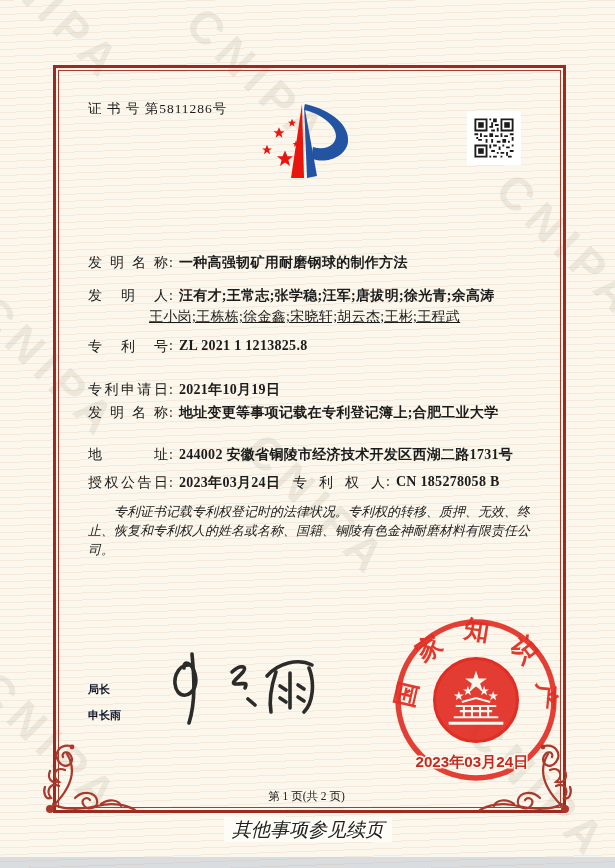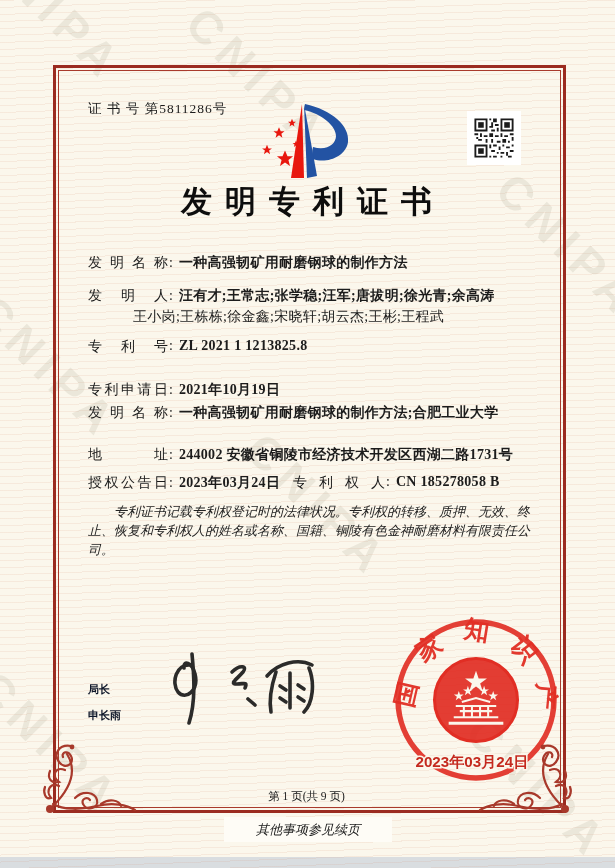--- a/index.html
+++ b/index.html
@@ -29,42 +29,42 @@
   .qr{position:absolute;left:467px;top:111px;width:54px;height:54px;background:#fff;}
 
   .title{position:absolute;left:53px;top:181px;width:507px;text-align:center;
          font-size:31px;font-weight:bold;letter-spacing:13px;text-indent:13px;color:#0d0d0d;}
 
   .rows{position:absolute;left:88px;top:254px;width:450px;font-size:14px;}
   .row{position:absolute;left:0;white-space:nowrap;}
   .lbl{display:inline-block;width:80px;text-align:justify;text-align-last:justify;vertical-align:top;}
   .colon{display:inline-block;margin:0 6px 0 1px;}
   .val{letter-spacing:0.3px;font-weight:bold;}
-  .val2{display:block;margin-left:45px;margin-top:3px;letter-spacing:0.3px;}
+  .val2{display:block;margin-left:61px;margin-top:3px;letter-spacing:0.3px;text-decoration:underline;}
   .row-grant2{position:absolute;left:205px;top:0;white-space:nowrap;}
   .lbl5{width:92px;}
 
   .paras{position:absolute;left:88px;top:502px;width:442px;font-size:13px;line-height:19px;
          font-style:italic;text-align:justify;color:#222;}
   .paras p{margin:0 0 9px 0;text-indent:2em;}
 
   .signer{position:absolute;left:88px;top:676px;font-size:11px;font-weight:bold;
           font-family:"Liberation Sans","DejaVu Sans",sans-serif;line-height:26px;color:#0f172a;}
   .signature{position:absolute;left:158px;top:645px;width:180px;height:85px;}
 
   .seal{position:absolute;left:391px;top:615px;width:170px;height:170px;opacity:0.95;}
 
   .ornament{position:absolute;width:96px;height:76px;z-index:5;}
   .orn-left{left:41px;top:740px;}
   .orn-right{left:478px;top:740px;transform:scaleX(-1);}
 
   .page-info{position:absolute;left:53px;top:789px;width:507px;text-align:center;font-size:11.5px;color:#222;}
 
   .cont-note{position:absolute;left:224px;top:817px;width:168px;height:25px;line-height:25px;
-             background:#fefcf6;text-align:center;font-size:13px;font-style:italic;color:#222;z-index:6;}
+             background:#fefcf6;text-align:center;font-size:19px;font-style:italic;color:#222;z-index:6;}
 </style>
 </head>
 <body>
 
 <div class="page">
   <div class="edge-strip"></div>
   <div class="pattern"></div>
 
   <div class="wm" style="left:-38px;top:-18px">CNIPA</div>
   <div class="wm" style="left:168px;top:52px">CNIPA</div>
@@ -107,38 +107,37 @@
           <rect x="6" y="20" width="3" height="3"></rect>
         <path d="M12,4h1v1h-1z M14,4h2v2h-2z M13,6h1v2h-1z M15,7h2v1h-2z M12,8h2v1h-2z M16,9h1v2h-1z M13,10h2v1h-2z
                  M4,12h2v1h-2z M7,12h1v2h-1z M9,13h2v1h-2z M5,14h1v1h-1z M12,12h2v2h-2z M15,13h2v1h-2z M18,12h1v2h-1z
                  M20,13h2v1h-2z M23,12h2v1h-2z M24,14h1v2h-1z M6,15h2v1h-2z M10,15h1v2h-1z M13,15h1v2h-1z M16,16h2v1h-2z
                  M19,15h2v2h-2z M22,16h1v1h-1z M12,18h1v2h-1z M14,18h2v1h-2z M17,19h1v2h-1z M19,18h1v1h-1z M21,19h2v1h-2z
                  M24,18h1v1h-1z M13,21h2v1h-2z M16,22h1v1h-1z M18,22h2v1h-2z M21,22h1v2h-1z M23,21h2v1h-2z
                  M12,24h1v1h-1z M14,24h2v1h-2z M18,24h1v1h-1z M22,24h2v1h-2z"></path>
       </g>
     </svg>
 
-    <div class="title">发明专利证书</div>
 
     <div class="rows">
       <div class="row" style="top:0px">
         <span class="lbl">发明名称</span><span class="colon">:</span><span class="val">一种高强韧矿用耐磨钢球的制作方法</span>
       </div>
       <div class="row" style="top:33px">
         <span class="lbl">发明人</span><span class="colon">:</span><span class="val">汪有才;王常志;张学稳;汪军;唐拔明;徐光青;余高涛</span>
         <span class="val2">王小岗;王栋栋;徐金鑫;宋晓轩;胡云杰;王彬;王程武</span>
       </div>
       <div class="row" style="top:84px">
         <span class="lbl">专利号</span><span class="colon">:</span><span class="val">ZL 2021 1 1213825.8</span>
       </div>
       <div class="row" style="top:127px">
         <span class="lbl">专利申请日</span><span class="colon">:</span><span class="val">2021年10月19日</span>
       </div>
       <div class="row" style="top:150px">
-        <span class="lbl">发明名称</span><span class="colon">:</span><span class="val">一种高强韧矿用耐磨钢球的制作方法;合肥工业大学</span>
+        <span class="lbl">发明名称</span><span class="colon">:</span><span class="val">地址变更等事项记载在专利登记簿上;合肥工业大学</span>
       </div>
       <div class="row" style="top:192px">
         <span class="lbl">地址</span><span class="colon">:</span><span class="val">244002 安徽省铜陵市经济技术开发区西湖二路1731号</span>
       </div>
       <div class="row" style="top:220px">
         <span class="lbl">授权公告日</span><span class="colon">:</span><span class="val">2023年03月24日</span>
         <span class="row-grant2">
           <span class="lbl lbl5">专利权人</span><span class="colon">:</span><span class="val">CN 185278058 B</span>
         </span>
       </div>
@@ -188,21 +187,21 @@
           <path d="M-20,6 H20"></path>
           <path d="M-16,11 H16"></path>
           <path d="M-22,17 H22"></path>
           <path d="M-12,6 V17 M-4,6 V17 M4,6 V17 M12,6 V17"></path>
           <path d="M-27,23 H27" stroke-width="3"></path>
         </g>
       </g>
       <text x="80" y="150" text-anchor="middle" font-size="15" font-weight="bold" fill="#c21f14" style="paint-order:stroke;stroke:#fbf7ec;stroke-width:3px" font-family="Liberation Sans, DejaVu Sans, sans-serif">2023年03月24日</text>
     </svg>
 
-    <div class="page-info">第 1 页(共 9 页)</div>
+    <div class="page-info">第 1 页(共 2 页)</div>
   </div>
 
   <svg class="ornament orn-left" viewBox="0 0 96 76">
     <g fill="none" stroke="#a8392b" stroke-width="2.2" stroke-linecap="round">
       <path d="M30,6 C18,4 12,14 18,22 C24,30 34,24 30,16 C27,10 20,12 22,17"></path>
       <path d="M26,14 C36,30 30,48 12,66"></path>
       <path d="M24,30 C14,26 10,36 18,42 C10,44 6,38 9,31"></path>
       <path d="M18,46 C10,42 4,50 10,58 C4,60 2,52 4,47"></path>
       <path d="M12,64 C22,70 40,70 56,66 C72,62 86,65 94,70"></path>
       <path d="M34,58 C42,50 54,52 56,60 C58,68 46,72 42,64 C40,59 46,56 49,60"></path>

